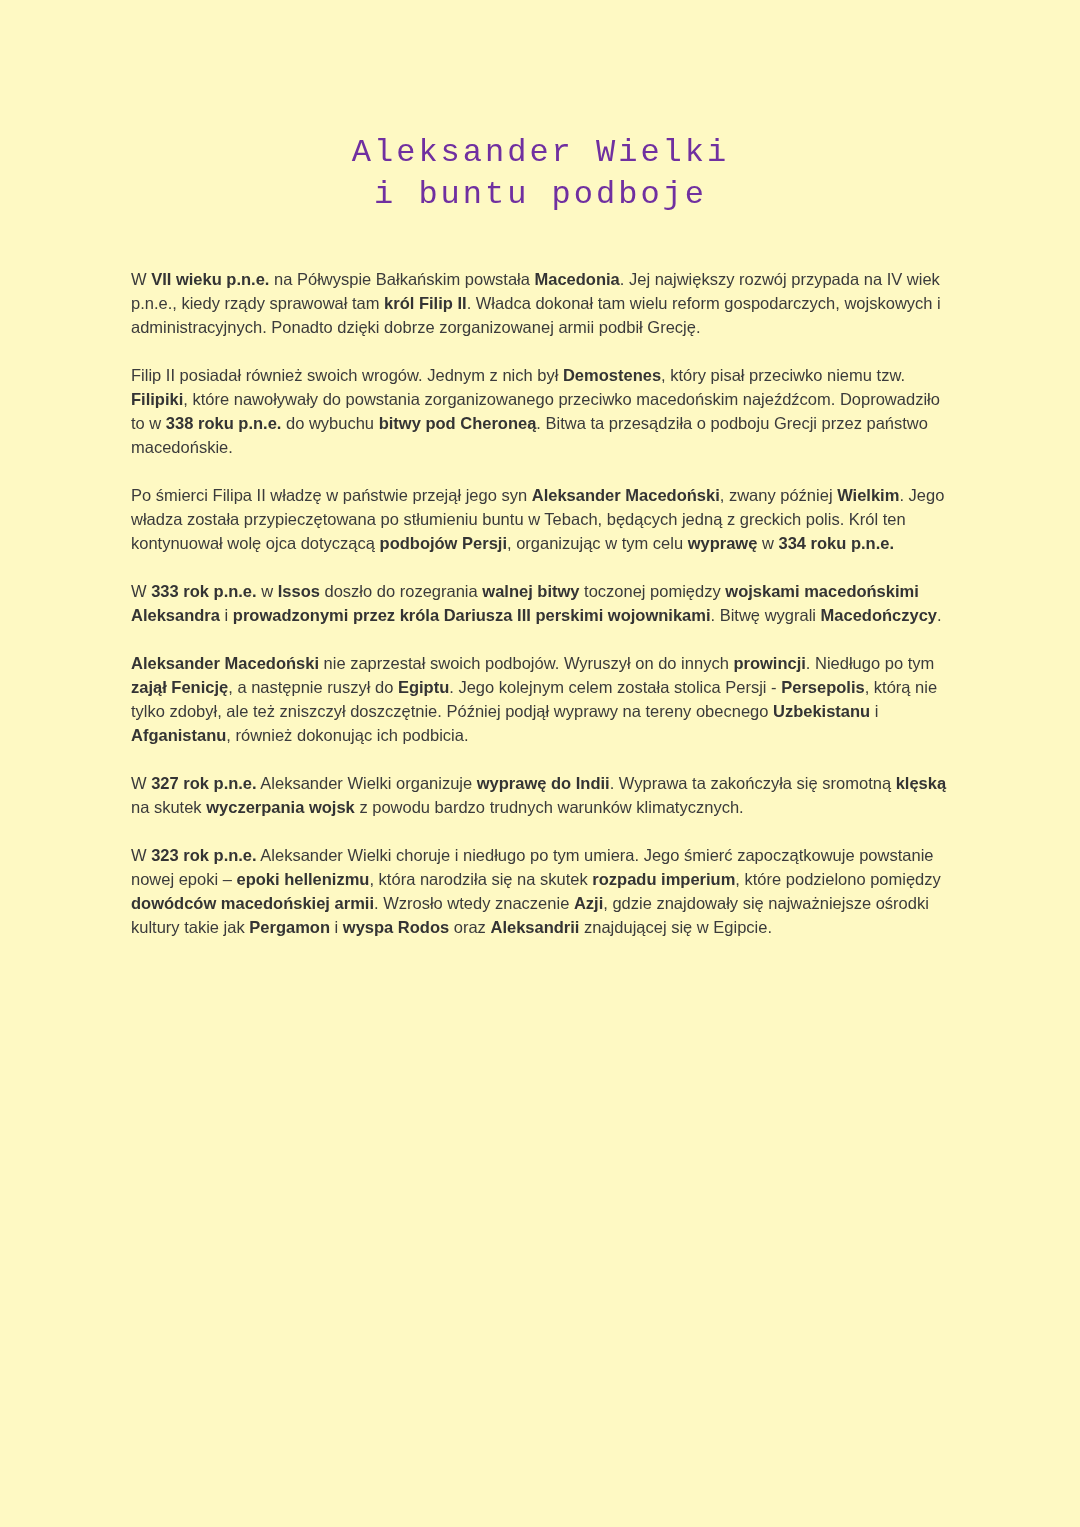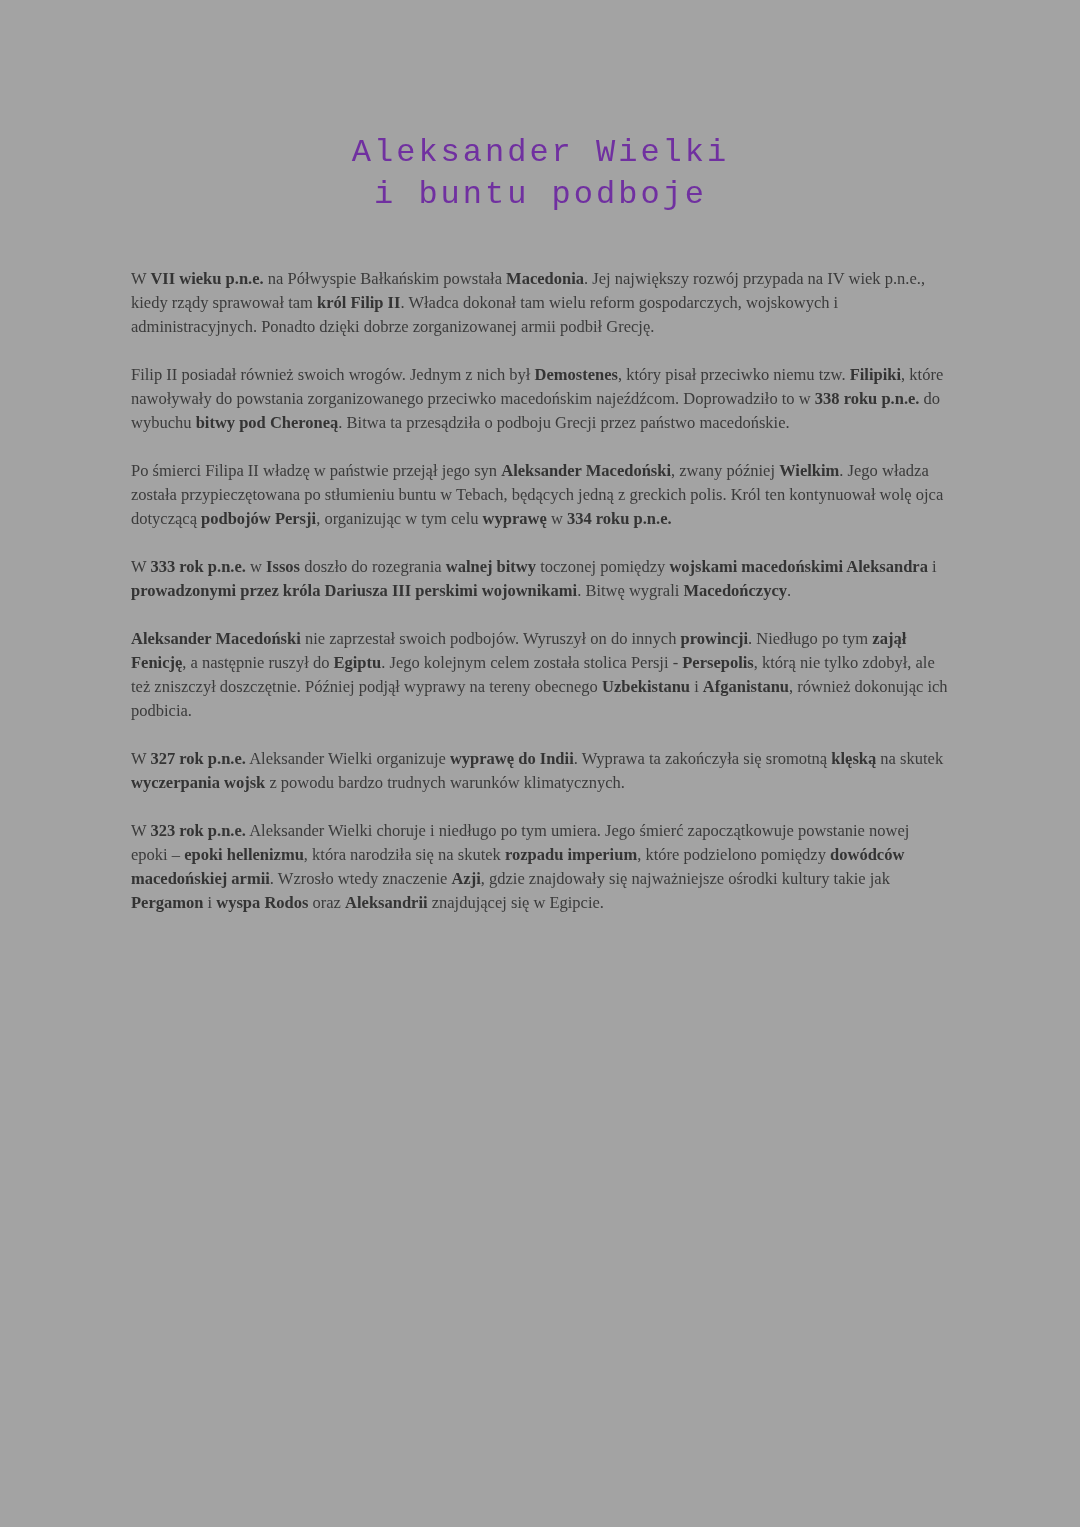--- a/index.html
+++ b/index.html
@@ -2,21 +2,21 @@
 <html><head>
 <meta charset="utf-8">
 <style>
   * { margin: 0; padding: 0; box-sizing: border-box; }
   html, body { background: #e9e9e9; }
   body { font-family: "Liberation Sans", sans-serif; }
   .page {
     width: 1080px;
     min-height: 1527px;
     margin: 0 auto;
-    background: #a3a3a3;
+    background: #fef9c3;
     padding: 132px 130px 80px 131px;
   }
   .doc-title {
     font-family: "Liberation Mono", "DejaVu Sans Mono", monospace;
     font-size: 32px;
     letter-spacing: 3px;
     line-height: 1.3;
     text-align: center;
     color: #7030a0;
     margin-bottom: 52px;
@@ -36,21 +36,21 @@
   }
 </style>
 </head>
 <body>
 
 <div class="page">
   <div class="doc-title" style="color: rgb(112, 48, 160);">
     <div>Aleksander Wielki</div>
     <div>i buntu podboje</div>
   </div>
-  <div class="doc-body" style="color: rgb(59, 59, 59); font-family: Liberation Serif, serif;">
+  <div class="doc-body" style="color: rgb(59, 59, 59);">
       <p class="para"><span class="">W </span><span class="bold">VII wieku p.n.e.</span><span class=""> na Półwyspie Bałkańskim powstała </span><span class="bold">Macedonia</span><span class="">. Jej największy rozwój przypada na IV wiek p.n.e., kiedy rządy sprawował tam </span><span class="bold">król Filip II</span><span class="">. Władca dokonał tam wielu reform gospodarczych, wojskowych i administracyjnych. Ponadto dzięki dobrze zorganizowanej armii podbił Grecję.</span></p>
       <p class="para"><span class="">Filip II posiadał również swoich wrogów. Jednym z nich był </span><span class="bold">Demostenes</span><span class="">, który pisał przeciwko niemu tzw. </span><span class="bold">Filipiki</span><span class="">, które nawoływały do powstania zorganizowanego przeciwko macedońskim najeźdźcom. Doprowadziło to w </span><span class="bold">338 roku p.n.e.</span><span class=""> do wybuchu </span><span class="bold">bitwy pod Cheroneą</span><span class="">. Bitwa ta przesądziła o podboju Grecji przez państwo macedońskie.</span></p>
       <p class="para"><span class="">Po śmierci Filipa II władzę w państwie przejął jego syn </span><span class="bold">Aleksander Macedoński</span><span class="">, zwany później </span><span class="bold">Wielkim</span><span class="">. Jego władza została przypieczętowana po stłumieniu buntu w Tebach, będących jedną z greckich polis. Król ten kontynuował wolę ojca dotyczącą </span><span class="bold">podbojów Persji</span><span class="">, organizując w tym celu </span><span class="bold">wyprawę</span><span class=""> w </span><span class="bold">334 roku p.n.e.</span></p>
       <p class="para"><span class="">W </span><span class="bold">333 rok p.n.e.</span><span class=""> w </span><span class="bold">Issos</span><span class=""> doszło do rozegrania </span><span class="bold">walnej bitwy</span><span class=""> toczonej pomiędzy </span><span class="bold">wojskami macedońskimi Aleksandra</span><span class=""> i </span><span class="bold">prowadzonymi przez króla Dariusza III perskimi wojownikami</span><span class="">. Bitwę wygrali </span><span class="bold">Macedończycy</span><span class="">.</span></p>
       <p class="para"><span class="bold">Aleksander Macedoński</span><span class=""> nie zaprzestał swoich podbojów. Wyruszył on do innych </span><span class="bold">prowincji</span><span class="">. Niedługo po tym </span><span class="bold">zajął Fenicję</span><span class="">, a następnie ruszył do </span><span class="bold">Egiptu</span><span class="">. Jego kolejnym celem została stolica Persji - </span><span class="bold">Persepolis</span><span class="">, którą nie tylko zdobył, ale też zniszczył doszczętnie. Później podjął wyprawy na tereny obecnego </span><span class="bold">Uzbekistanu</span><span class=""> i </span><span class="bold">Afganistanu</span><span class="">, również dokonując ich podbicia.</span></p>
       <p class="para"><span class="">W </span><span class="bold">327 rok p.n.e.</span><span class=""> Aleksander Wielki organizuje </span><span class="bold">wyprawę do Indii</span><span class="">. Wyprawa ta zakończyła się sromotną </span><span class="bold">klęską</span><span class=""> na skutek </span><span class="bold">wyczerpania wojsk</span><span class=""> z powodu bardzo trudnych warunków klimatycznych.</span></p>
       <p class="para"><span class="">W </span><span class="bold">323 rok p.n.e.</span><span class=""> Aleksander Wielki choruje i niedługo po tym umiera. Jego śmierć zapoczątkowuje powstanie nowej epoki – </span><span class="bold">epoki hellenizmu</span><span class="">, która narodziła się na skutek </span><span class="bold">rozpadu imperium</span><span class="">, które podzielono pomiędzy </span><span class="bold">dowódców macedońskiej armii</span><span class="">. Wzrosło wtedy znaczenie </span><span class="bold">Azji</span><span class="">, gdzie znajdowały się najważniejsze ośrodki kultury takie jak </span><span class="bold">Pergamon</span><span class=""> i </span><span class="bold">wyspa Rodos</span><span class=""> oraz </span><span class="bold">Aleksandrii</span><span class=""> znajdującej się w Egipcie.</span></p>
     </div>
 </div>
 

